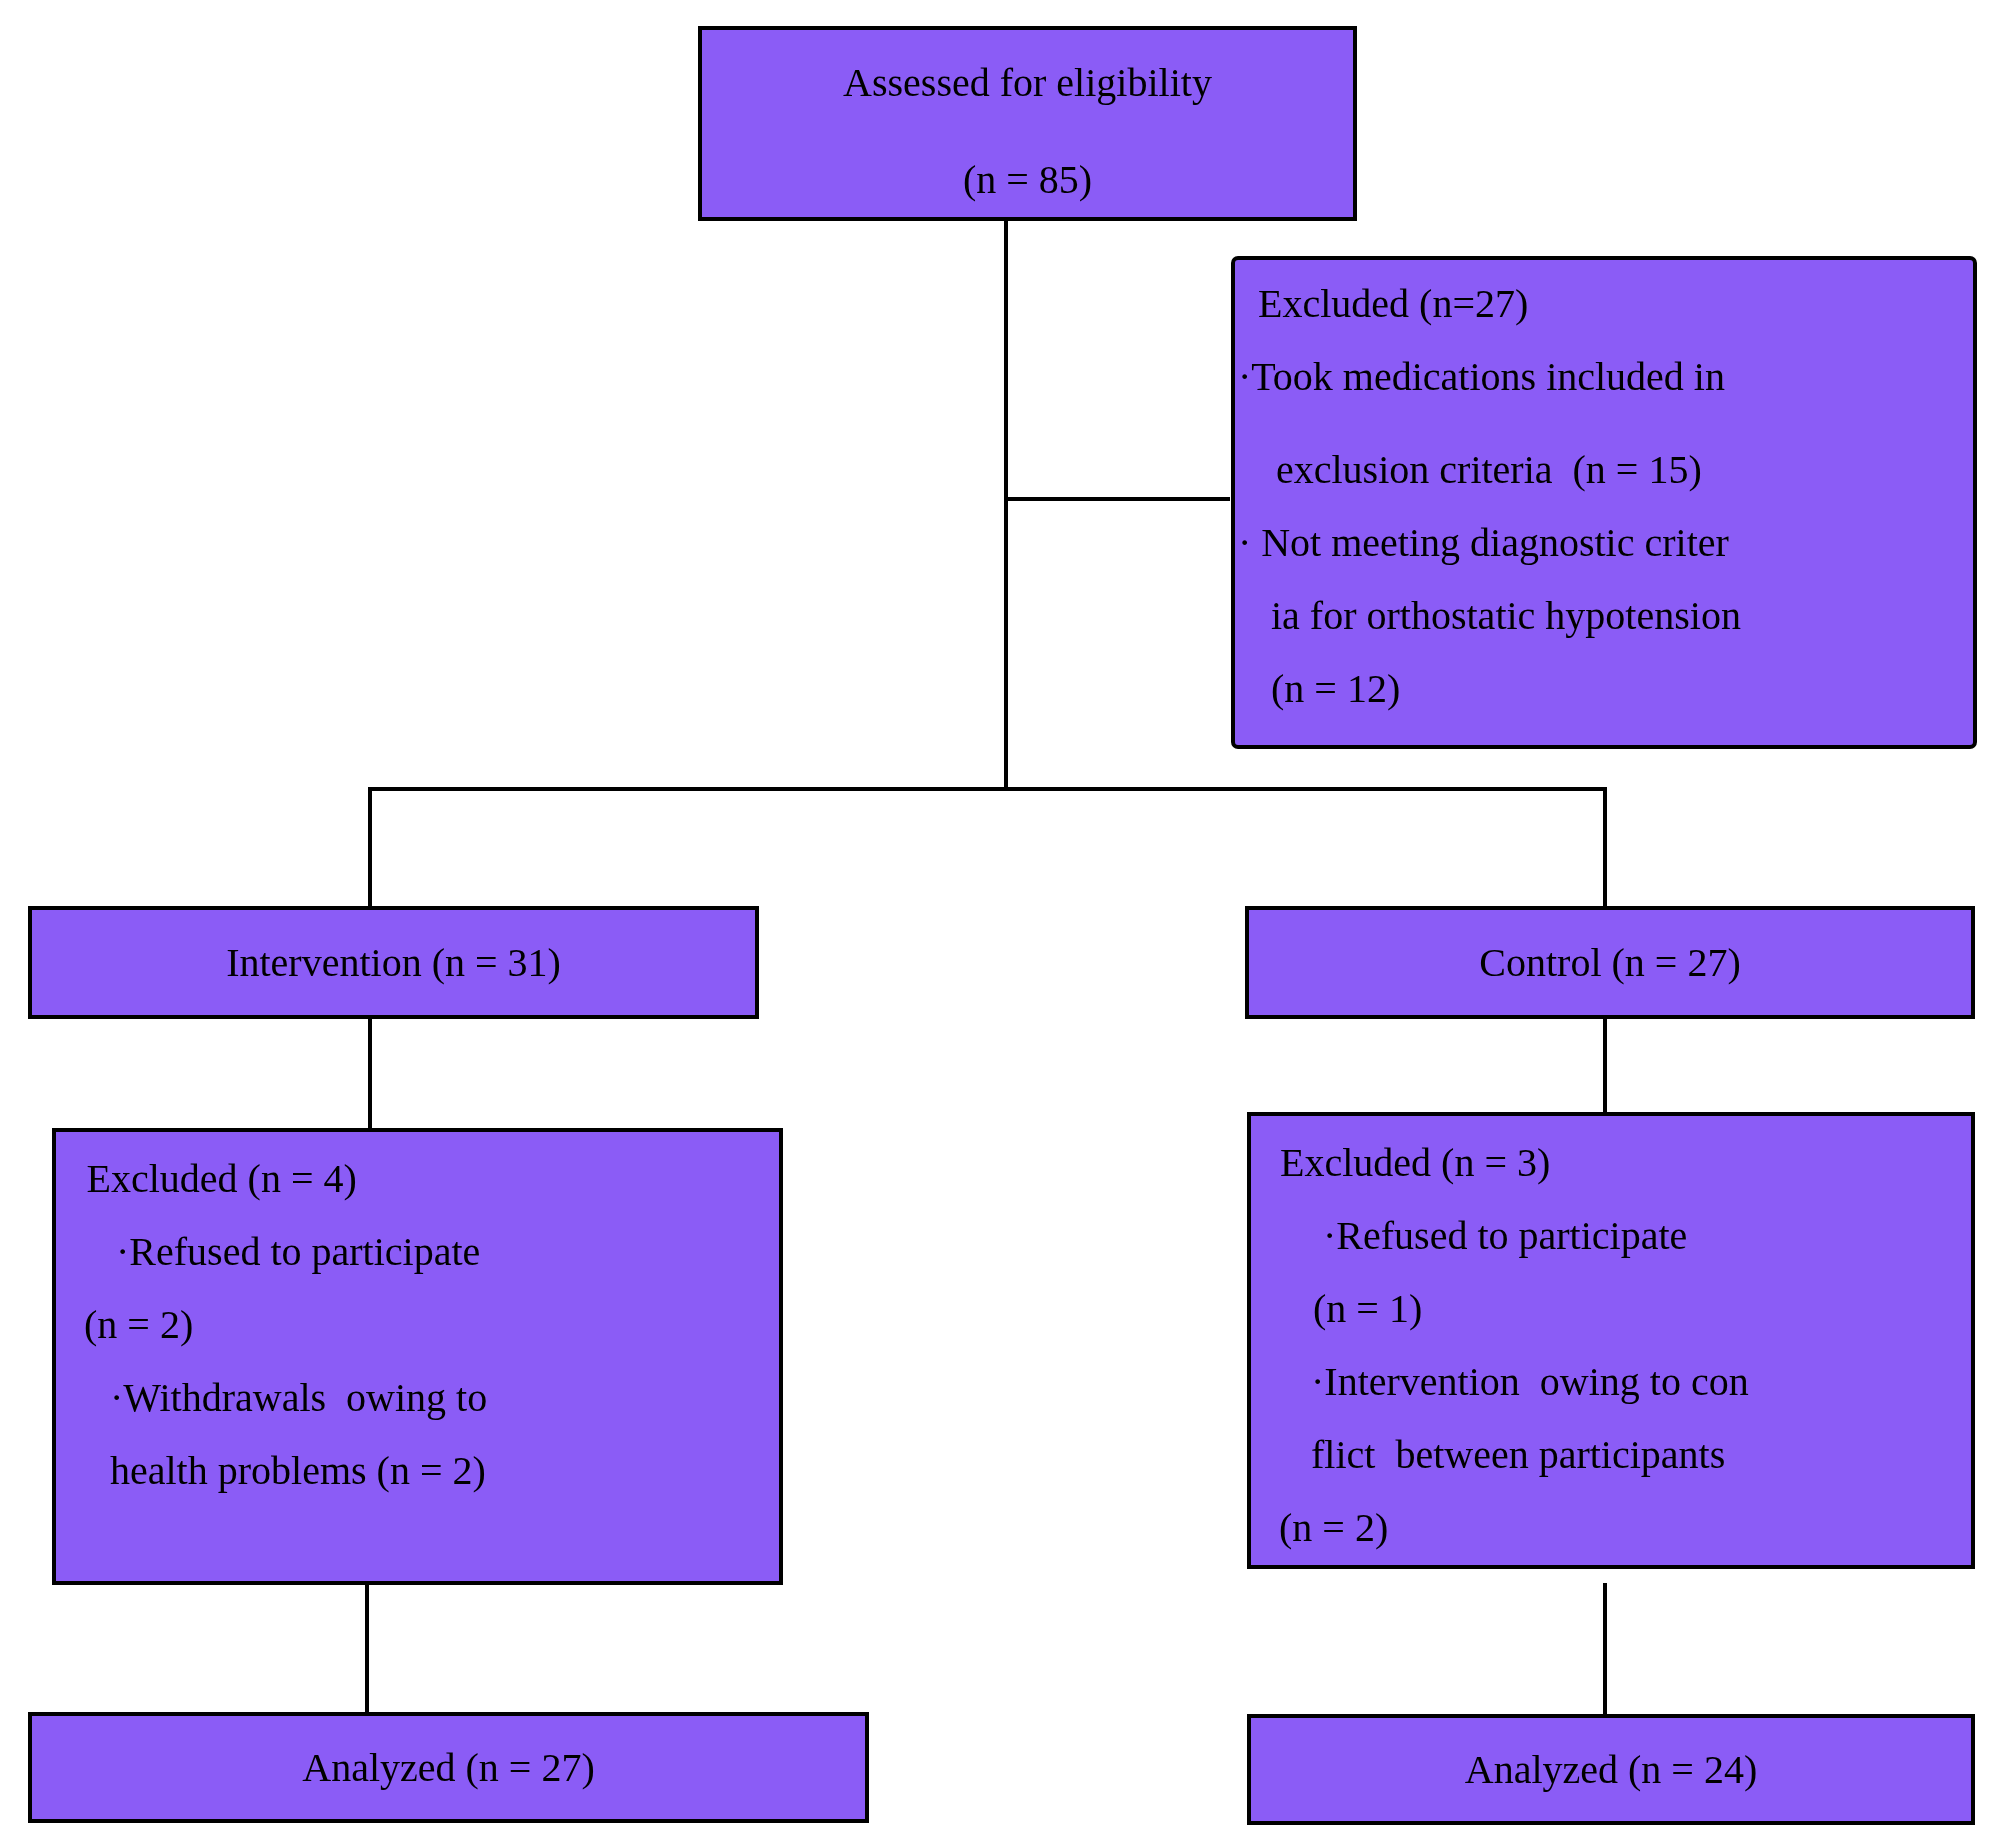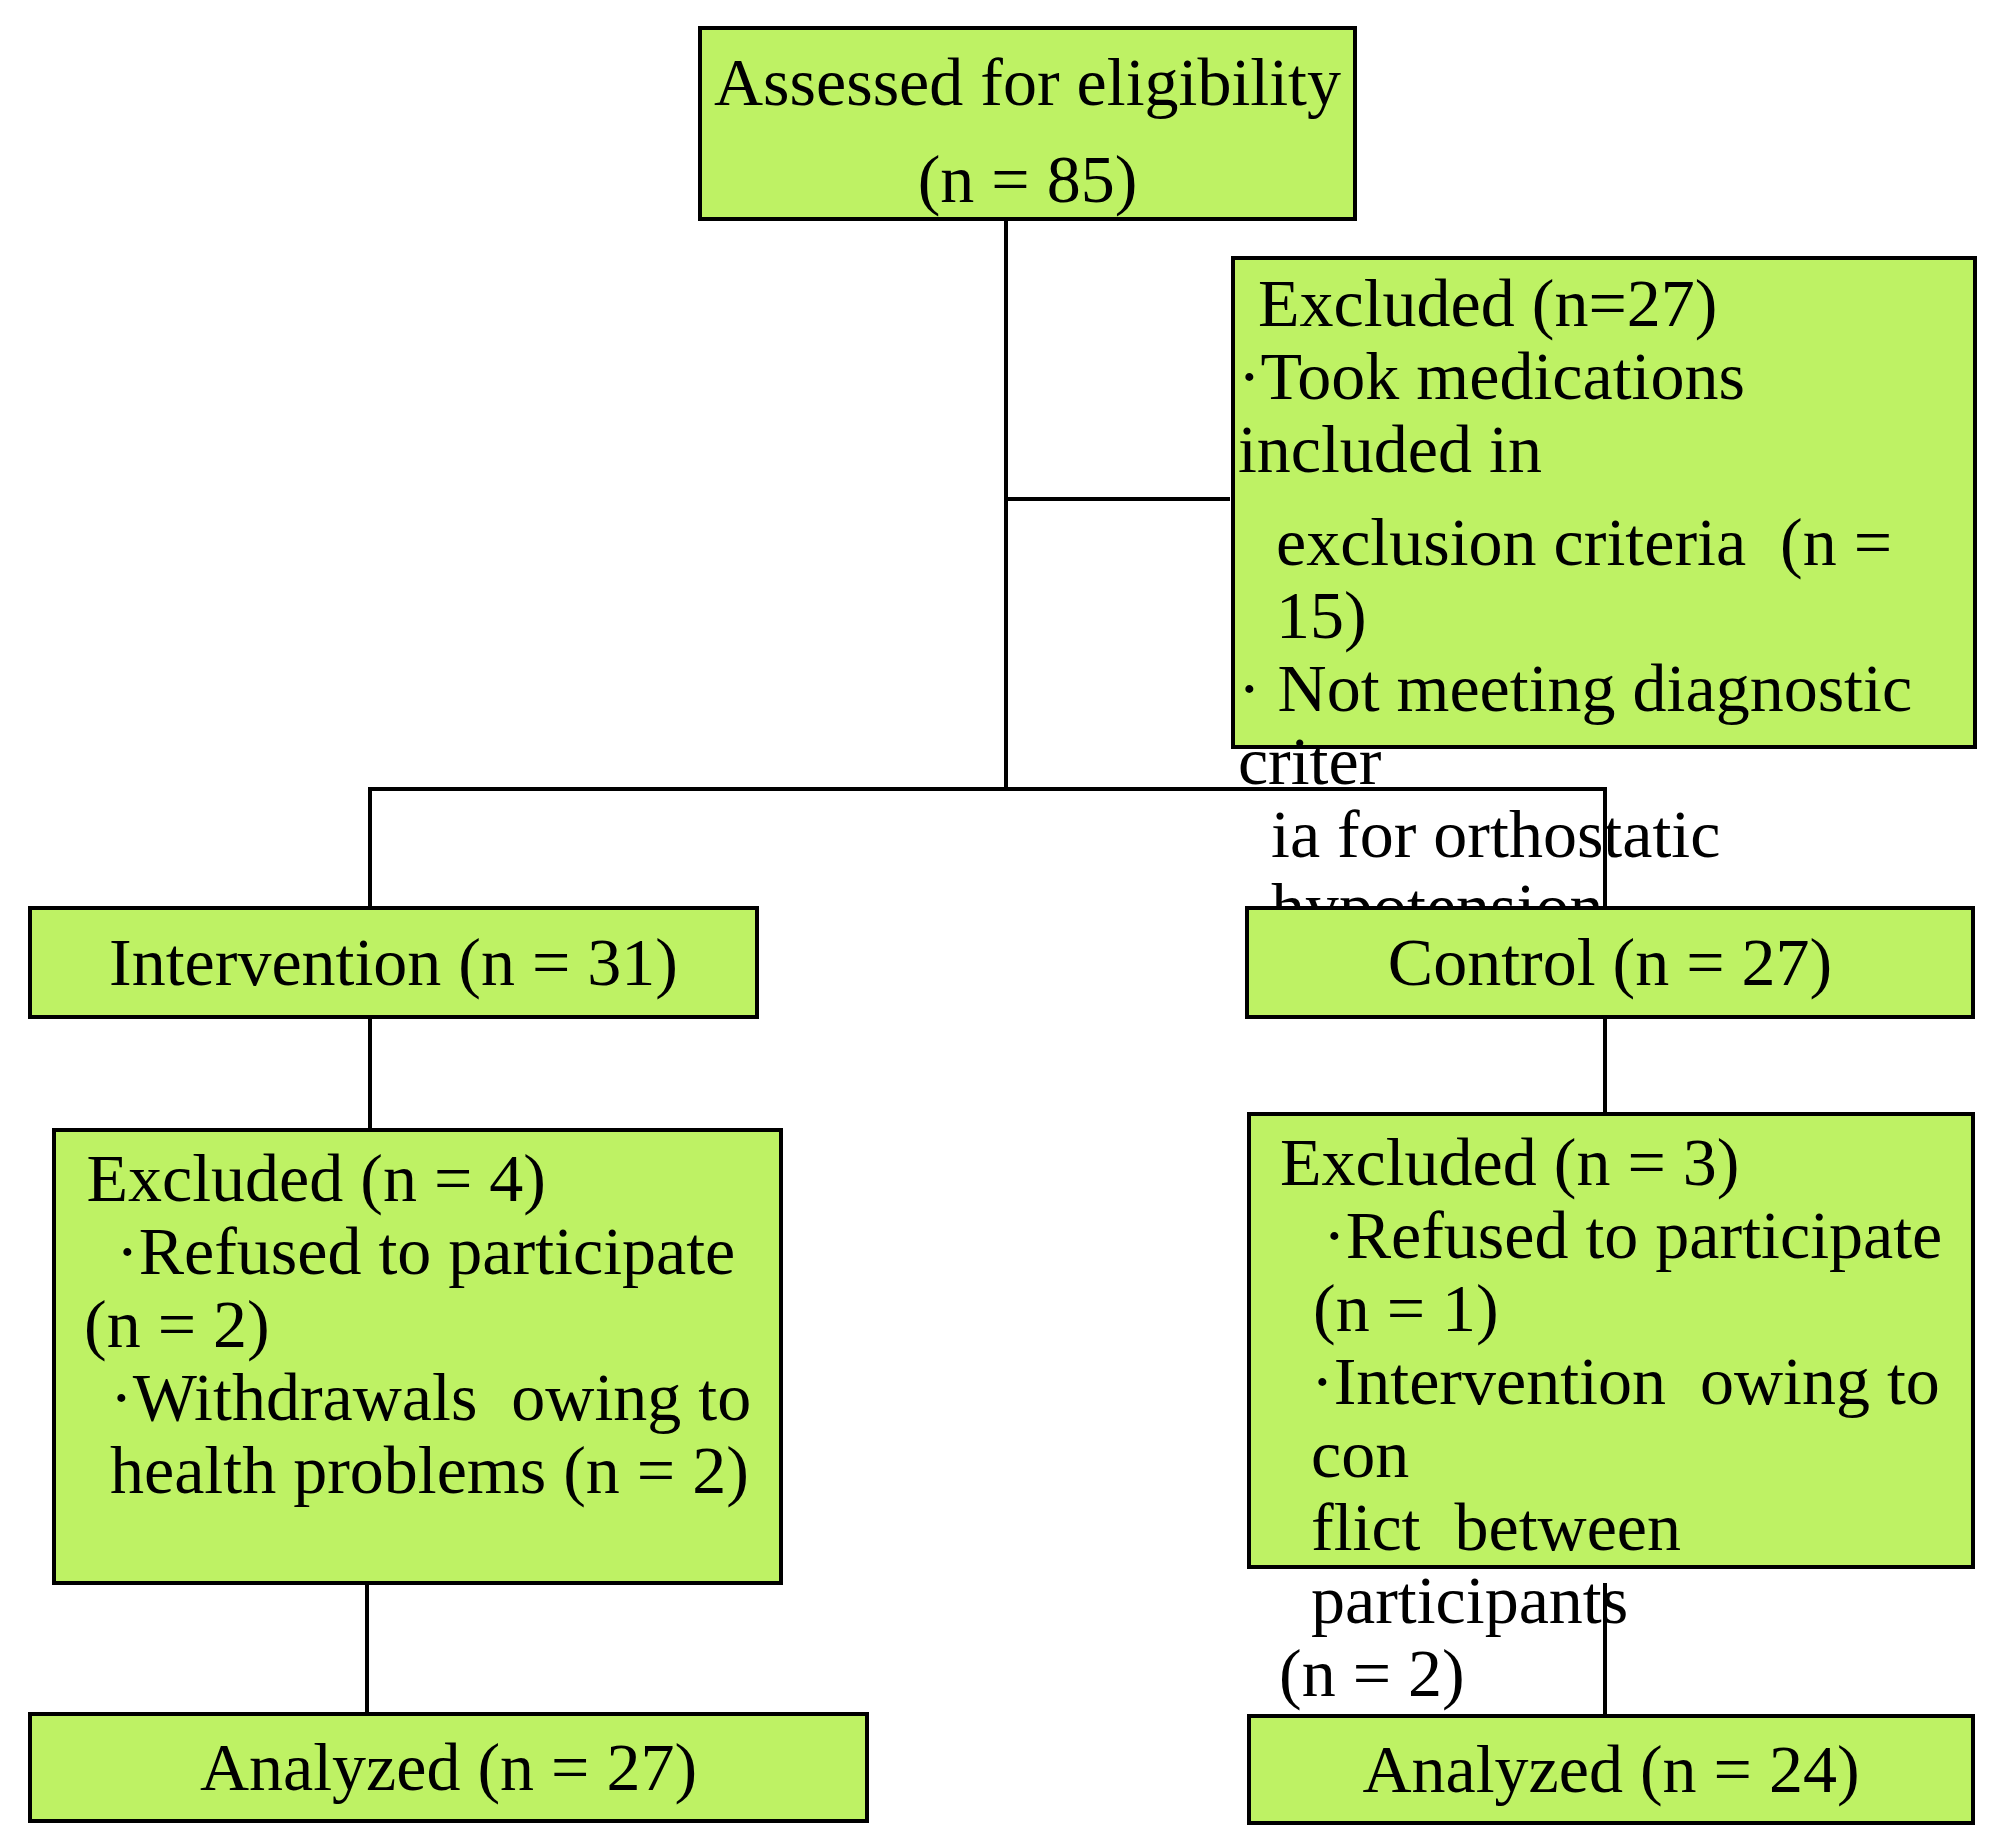--- a/index.html
+++ b/index.html
@@ -13,42 +13,42 @@
     height: 1847px;
     background: #ffffff;
     font-family: "Liberation Serif", "DejaVu Serif", serif;
     color: #000000;
     overflow: hidden;
   }
   .node {
     position: absolute;
     box-sizing: border-box;
     border: 4.4px solid #000000;
-    background: #bef264;
-    font-size: 68px;
+    background: #8b5cf6;
+    font-size: 40px;
   }
   .center-box {
     display: flex;
     align-items: center;
     justify-content: center;
     text-align: center;
   }
   .top-box {
     text-align: center;
     padding-top: 4.4px;
   }
   .top-box .text-line {
     line-height: 97px;
   }
   .text-line {
     display: block;
     line-height: 73px;
     white-space: pre-wrap;
   }
-  .pt-10 { padding-top: 7.3px; }
+  .pt-10 { padding-top: 7.3px; border-radius: 7px; }
   .pt-14 { padding-top: 10.2px; }
   .ind-4   { padding-left: 2.9px; }
   .ind-32  { padding-left: 23px; }
   .ind-40  { padding-left: 29px; }
   .ind-42  { padding-left: 30.5px; }
   .ind-50  { padding-left: 36px; }
   .ind-56  { padding-left: 41px; margin-top: 20px; }
   .ind-74  { padding-left: 54px; }
   .ind-82  { padding-left: 60px; }
   .ind-85  { padding-left: 62px; }

